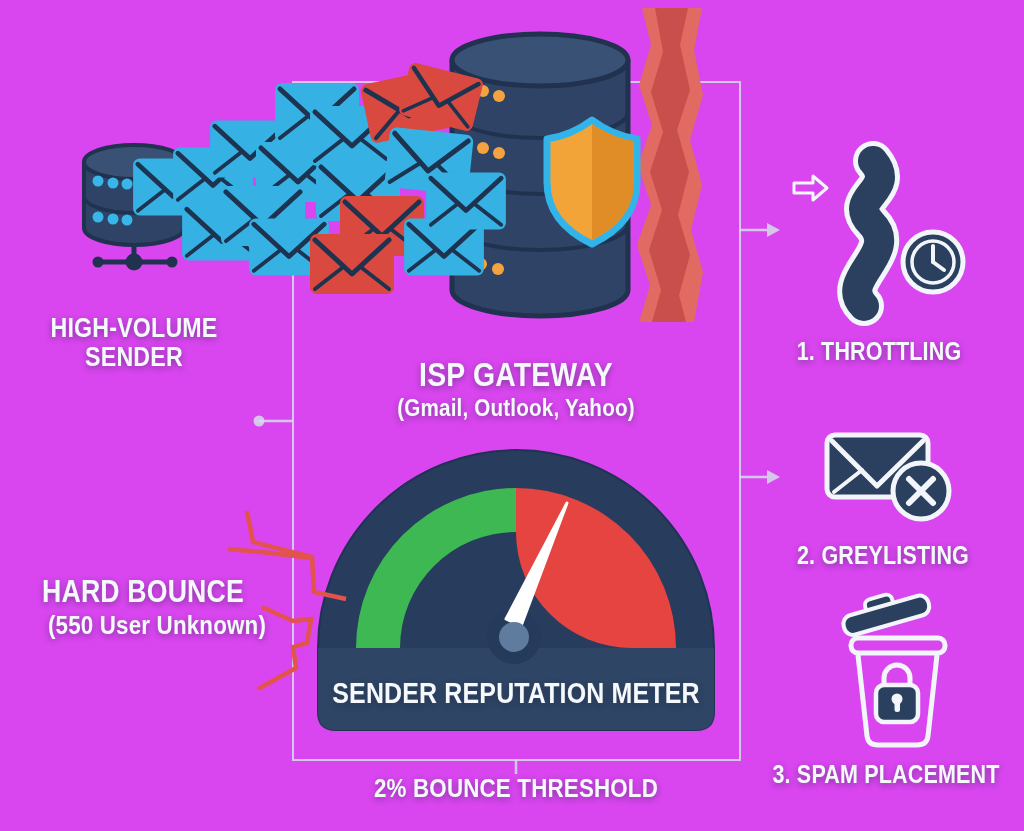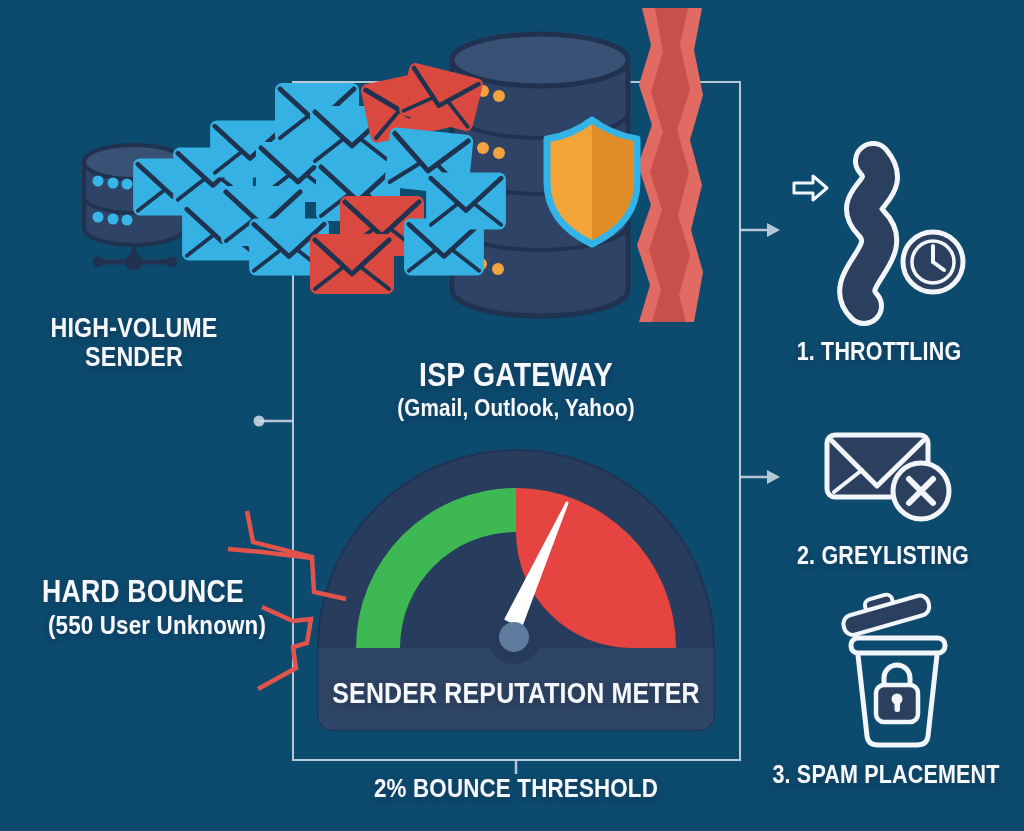--- a/index.html
+++ b/index.html
@@ -18,21 +18,21 @@
     text-shadow:0 2px 7px rgba(22,34,58,.45), 0 0 2px rgba(255,255,255,.12);
     font-family:"Liberation Sans",sans-serif;
   }
   .fs33{font-size:33px;} .fs31{font-size:31px;} .fs29{font-size:29px;}
   .fs27{font-size:27px;} .fs26{font-size:26px;} .fs25{font-size:25px;}
   .fs24{font-size:24px;}
 </style>
 </head>
 <body>
 
-<div id="stage" style="background: #0c4a6e;">
+<div id="stage" style="background: #d946ef;">
 
   <svg id="art" width="1024" height="831" viewBox="0 0 1024 831">
 
     <g>
       <rect x="293" y="82" width="447" height="678" fill="none" stroke-width="2" opacity="0.85" stroke="#d4dee9"></rect>
       <line x1="259" y1="421" x2="293" y2="421" stroke-width="2.5" opacity="0.85" stroke="#d4dee9"></line>
       <circle cx="259" cy="421" r="5.5" opacity="0.85" fill="#d4dee9"></circle>
       <line x1="740" y1="230" x2="767" y2="230" stroke-width="2.5" opacity="0.85" stroke="#d4dee9"></line>
       <polygon points="767,223 780,230 767,237" opacity="0.85" fill="#d4dee9"></polygon>
       <line x1="740" y1="477" x2="767" y2="477" stroke-width="2.5" opacity="0.85" stroke="#d4dee9"></line>

